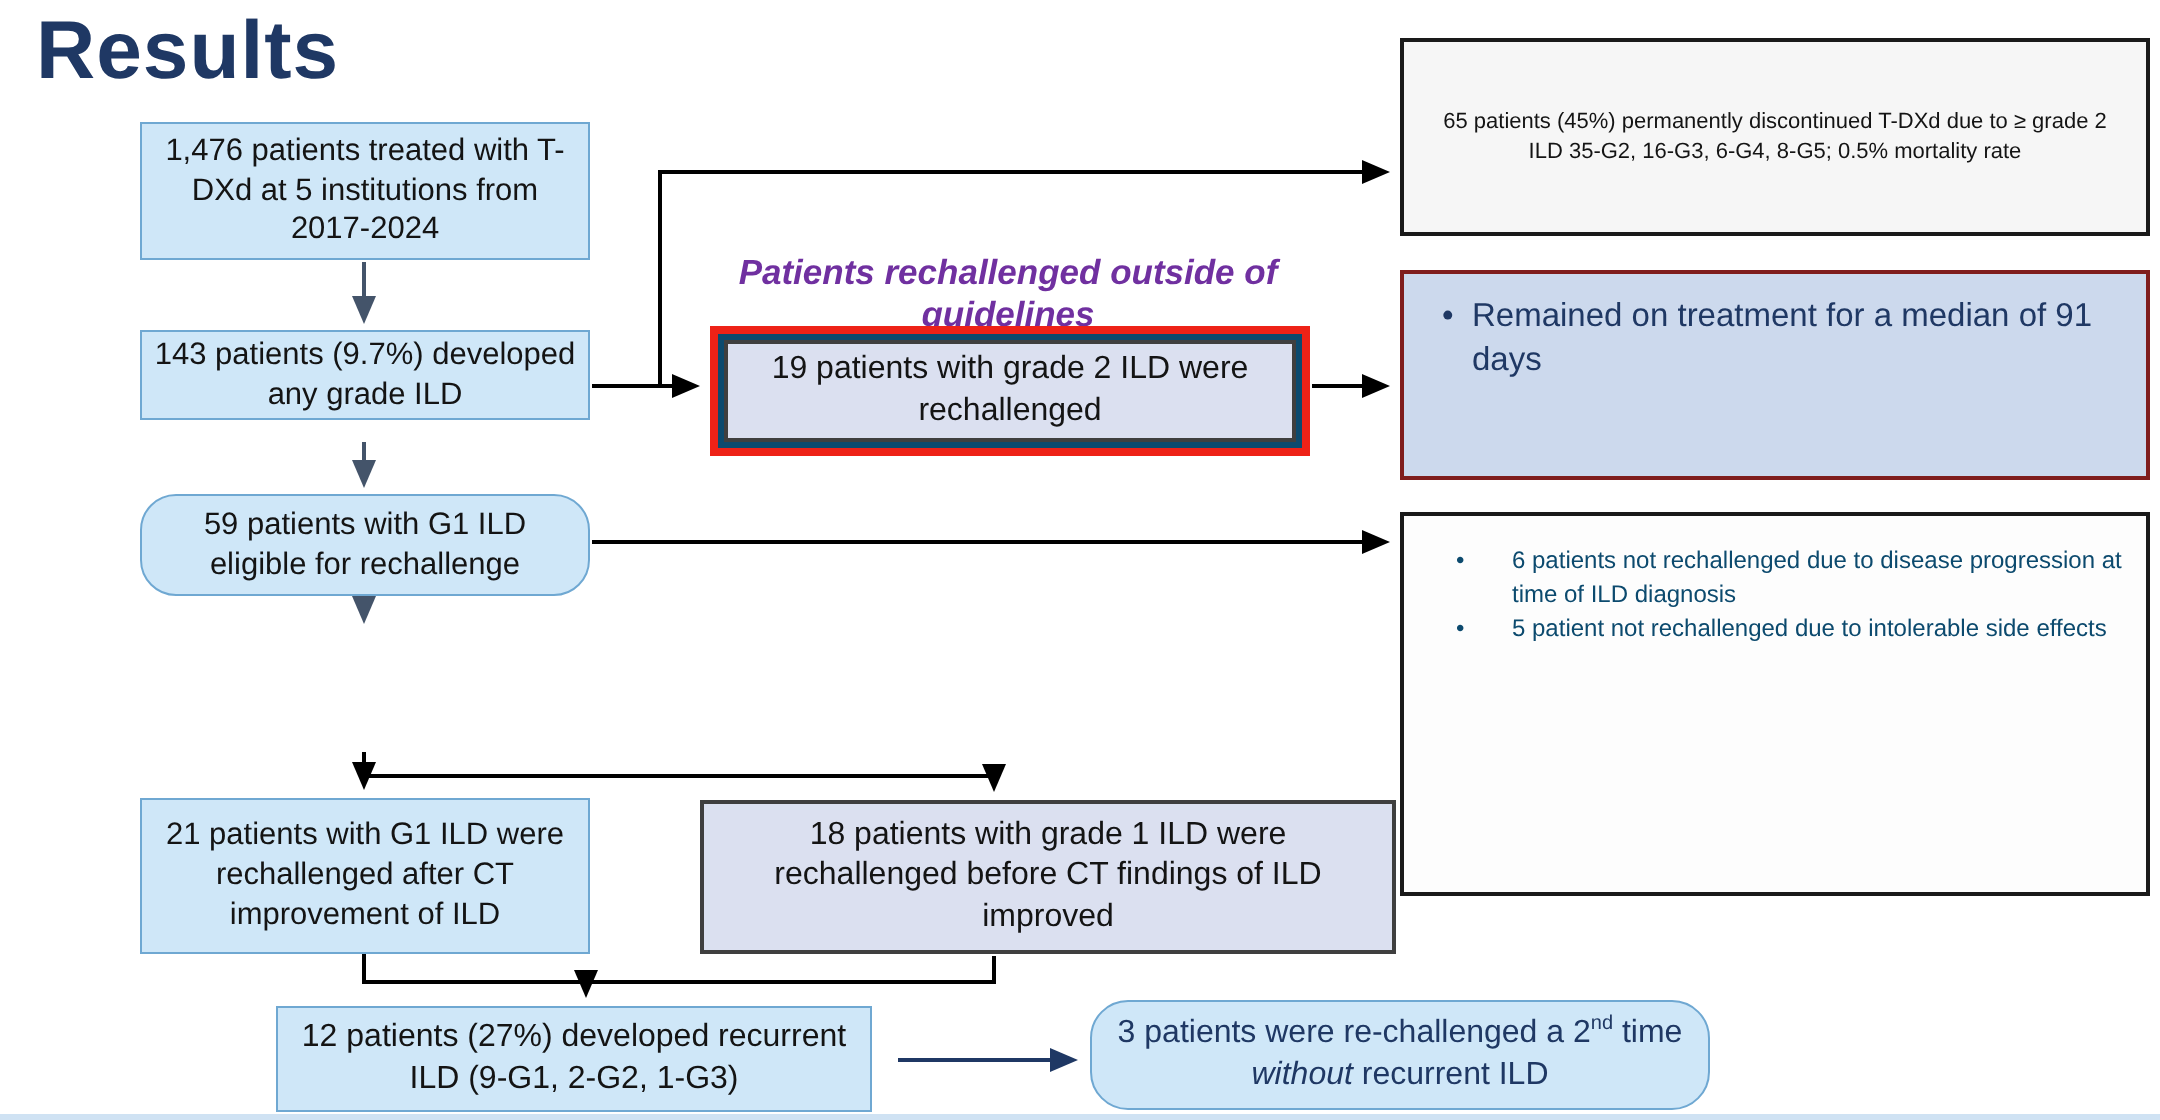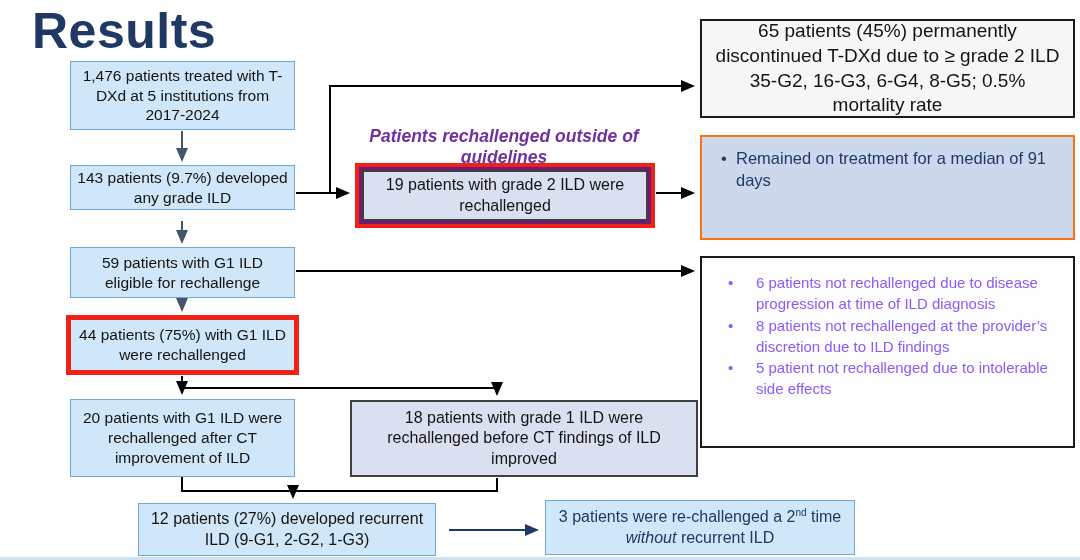--- a/index.html
+++ b/index.html
@@ -1,58 +1,58 @@
 <!DOCTYPE html>
 <html><head>
 <meta charset="utf-8">
 <style>
   html,body{margin:0;padding:0;background:#fff;}
   #slide{
     position:relative;width:1080px;height:560px;background:#ffffff;
     font-family:"Liberation Sans",sans-serif;overflow:hidden;
   }
   .title{
-    position:absolute;left:32px;top:2px;font-size:50px;font-weight:800;
+    position:absolute;left:18px;top:2px;font-size:41px;font-weight:800;
     color:#1f3864;letter-spacing:0.5px;
   }
   .box{
     position:absolute;box-sizing:border-box;display:flex;align-items:center;justify-content:center;
     text-align:center;font-size:15.5px;line-height:1.28;color:#141414;
     background:#cfe7f8;border:1.6px solid #6fa8d2;padding:2px 6px;
   }
   .box-lav{background:#dbe0f0;border:2px solid #3f3f3f;font-size:16px;}
   .box-white{background:#f6f6f6;border:2px solid #1a1a1a;}
   .red-frame{border:5px solid #ee2217;}
   #b-treated{left:70px;top:61px;width:225px;height:69px;justify-content:flex-end;}
   #b-anyild{left:70px;top:165px;width:225px;height:45px;}
-  #b-eligible{left:70px;top:247px;width:225px;height:51px;}
+  #b-eligible{left:70px;top:247px;width:225px;height:51px;border-radius:18px;}
   #b-g1re{left:66px;top:315px;width:233px;height:60px;}
   #b-afterct{left:70px;top:399px;width:225px;height:78px;}
   #b-beforect{left:350px;top:400px;width:348px;height:77px;}
   #b-recur{left:138px;top:503px;width:298px;height:53px;font-size:16px;}
-  #b-second{left:545px;top:500px;width:310px;height:55px;font-size:16px;color:#1f3864;}
+  #b-second{left:545px;top:500px;width:310px;height:55px;font-size:16px;color:#1f3864;border-radius:19px;}
   #b-second em{font-style:italic;}
   #b-second sup{font-size:10px;vertical-align:super;line-height:0;}
   #b19-outer{
     position:absolute;left:355px;top:163px;width:300px;height:65px;box-sizing:border-box;
-    border:4px solid #ee2217;background:#701a75;padding:3px;
+    border:4px solid #ee2217;background:#0c4a6e;padding:3px;
   }
   #b19-inner{position:static;width:100%;height:100%;}
   #annotation{
     position:absolute;left:358px;top:106px;width:292px;text-align:center;
     color:#7030a0;font-weight:700;font-style:italic;font-size:17.5px;line-height:1.18;margin-top:20px;
   }
-  #r-disc{left:700px;top:19px;width:375px;height:99px;font-size:19px;line-height:1.3;padding:2px 10px;}
-  #r-outcomes{left:700px;top:135px;width:375px;height:105px;background:#ccd9ed;border:2px solid #f97316;}
+  #r-disc{left:700px;top:19px;width:375px;height:99px;font-size:11px;line-height:1.3;padding:2px 10px;}
+  #r-outcomes{left:700px;top:135px;width:375px;height:105px;background:#ccd9ed;border:2px solid #7f1d1d;}
   #r-notre{left:700px;top:256px;width:375px;height:192px;background:#fdfdfd;}
   .bullet-box{display:block;text-align:left;}
   .bullet-box ul{margin:0;list-style:none;}
   #r-outcomes ul{padding:9px 6px 0 28px;color:#1f3864;font-size:16.5px;line-height:1.33;}
   #r-outcomes li::before{content:"•";position:absolute;margin-left:-15px;}
-  #r-notre ul{padding:12px 6px 0 48px;color:#8b5cf6;font-size:15px;line-height:1.42;}
+  #r-notre ul{padding:12px 6px 0 48px;color:#0c4a6e;font-size:12px;line-height:1.42;}
   #r-notre li::before{content:"•";position:absolute;margin-left:-28px;}
   #connectors{position:absolute;left:0;top:0;pointer-events:none;}
   #footer-strip{
     position:absolute;left:0;bottom:0;width:1080px;height:3px;background:#cfe2f3;
   }
 </style>
 </head>
 <body>
 
 <div id="slide">
@@ -61,25 +61,22 @@
 
   <div class="box" id="b-treated">
     <span>1,476 patients treated with T-DXd at 5 institutions from 2017-2024</span>
   </div>
   <div class="box" id="b-anyild">
     <span>143 patients (9.7%) developed any grade ILD</span>
   </div>
   <div class="box" id="b-eligible">
     <span>59 patients with G1 ILD eligible for rechallenge</span>
   </div>
-  <div class="box red-frame" id="b-g1re">
-    <span>44 patients (75%) with G1 ILD were rechallenged</span>
-  </div>
   <div class="box" id="b-afterct">
-    <span>20 patients with G1 ILD were rechallenged after CT improvement of ILD</span>
+    <span>21 patients with G1 ILD were rechallenged after CT improvement of ILD</span>
   </div>
   <div class="box box-lav" id="b-beforect">
     <span>18 patients with grade 1 ILD were rechallenged before CT findings of ILD improved</span>
   </div>
 
   <div id="annotation">Patients rechallenged outside of guidelines</div>
   <div id="b19-outer">
     <div class="box box-lav" id="b19-inner">
       <span>19 patients with grade 2 ILD were rechallenged</span>
     </div>
@@ -96,21 +93,20 @@
     <span>65 patients (45%) permanently discontinued T-DXd due to ≥ grade 2 ILD 35-G2, 16-G3, 6-G4, 8-G5; 0.5% mortality rate</span>
   </div>
   <div class="box bullet-box" id="r-outcomes">
     <ul>
       <li>Remained on treatment for a median of 91 days</li>
     </ul>
   </div>
   <div class="box box-white bullet-box" id="r-notre">
     <ul>
       <li>6 patients not rechallenged due to disease progression at time of ILD diagnosis</li>
-      <li>8 patients not rechallenged at the provider’s discretion due to ILD findings</li>
       <li>5 patient not rechallenged due to intolerable side effects</li>
     </ul>
   </div>
 
   <svg id="connectors" width="1080" height="560" viewBox="0 0 1080 560">
     <defs>
       <marker id="arrBlack" markerWidth="8" markerHeight="8" refX="5.5" refY="3" orient="auto">
         <path d="M0,0 L7,3 L0,6 Z" fill="#000000"></path>
       </marker>
       <marker id="arrSlate" markerWidth="8" markerHeight="8" refX="5.5" refY="3" orient="auto">

